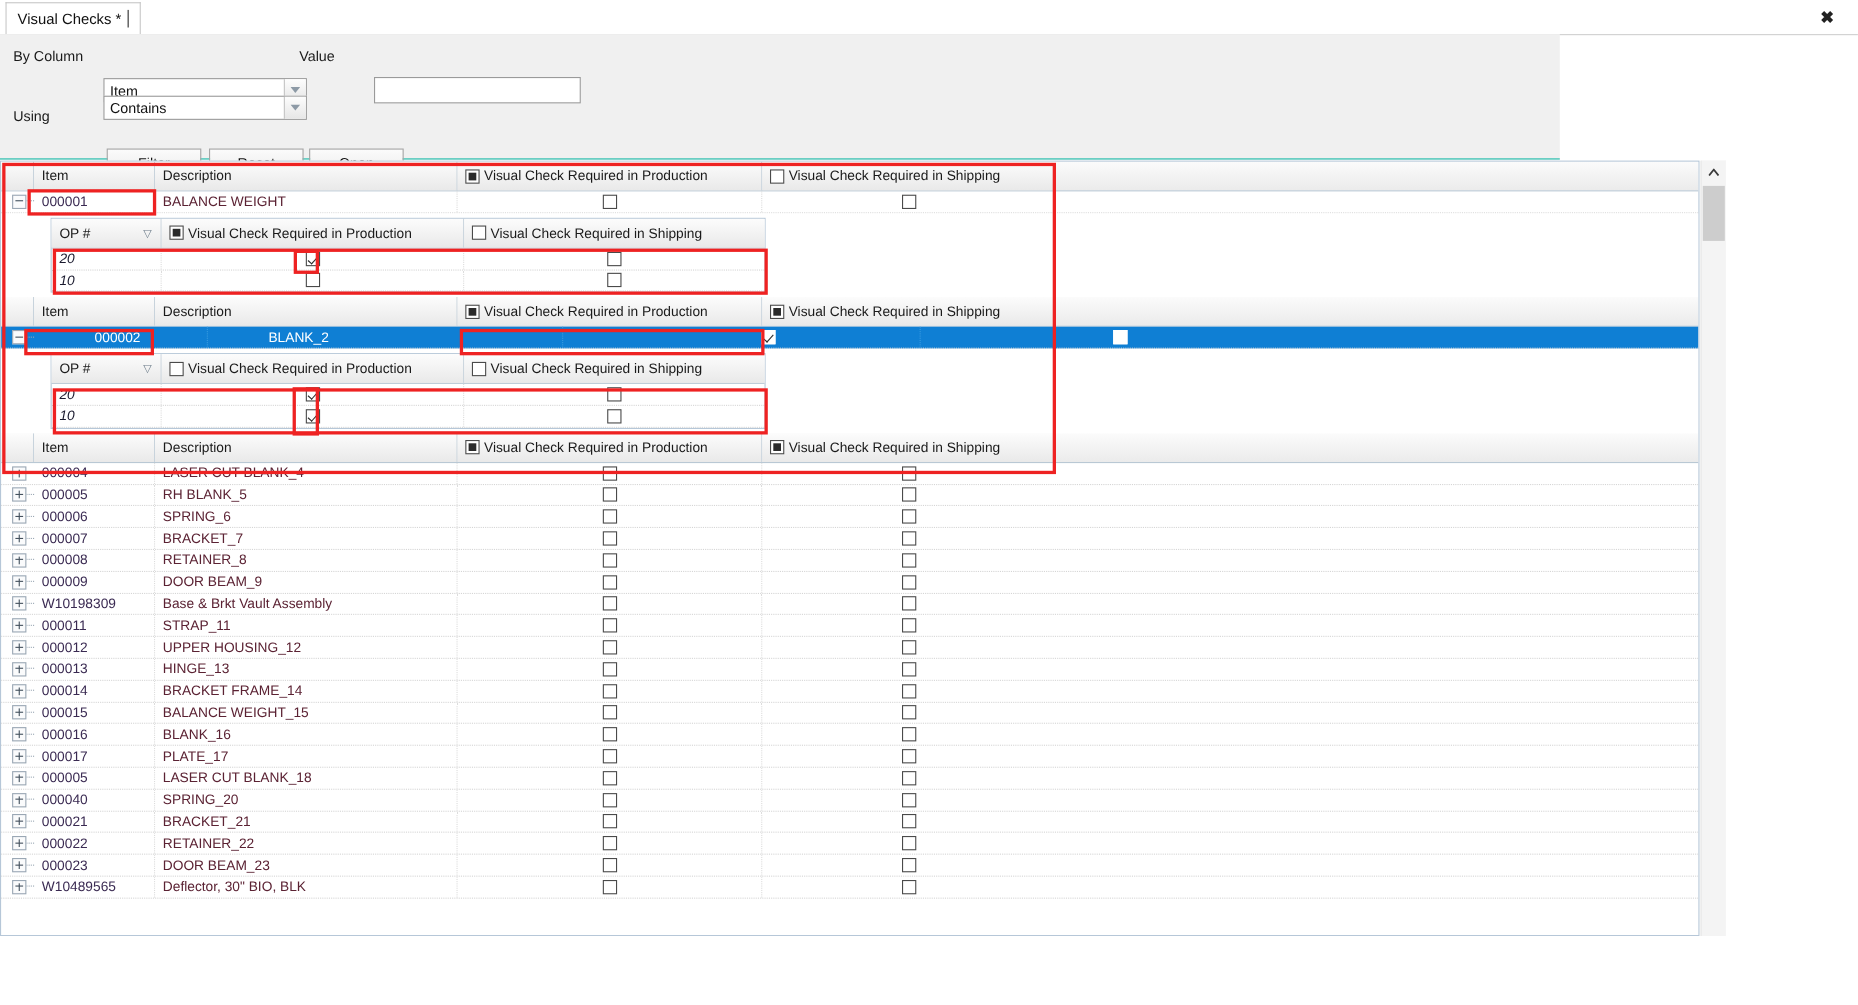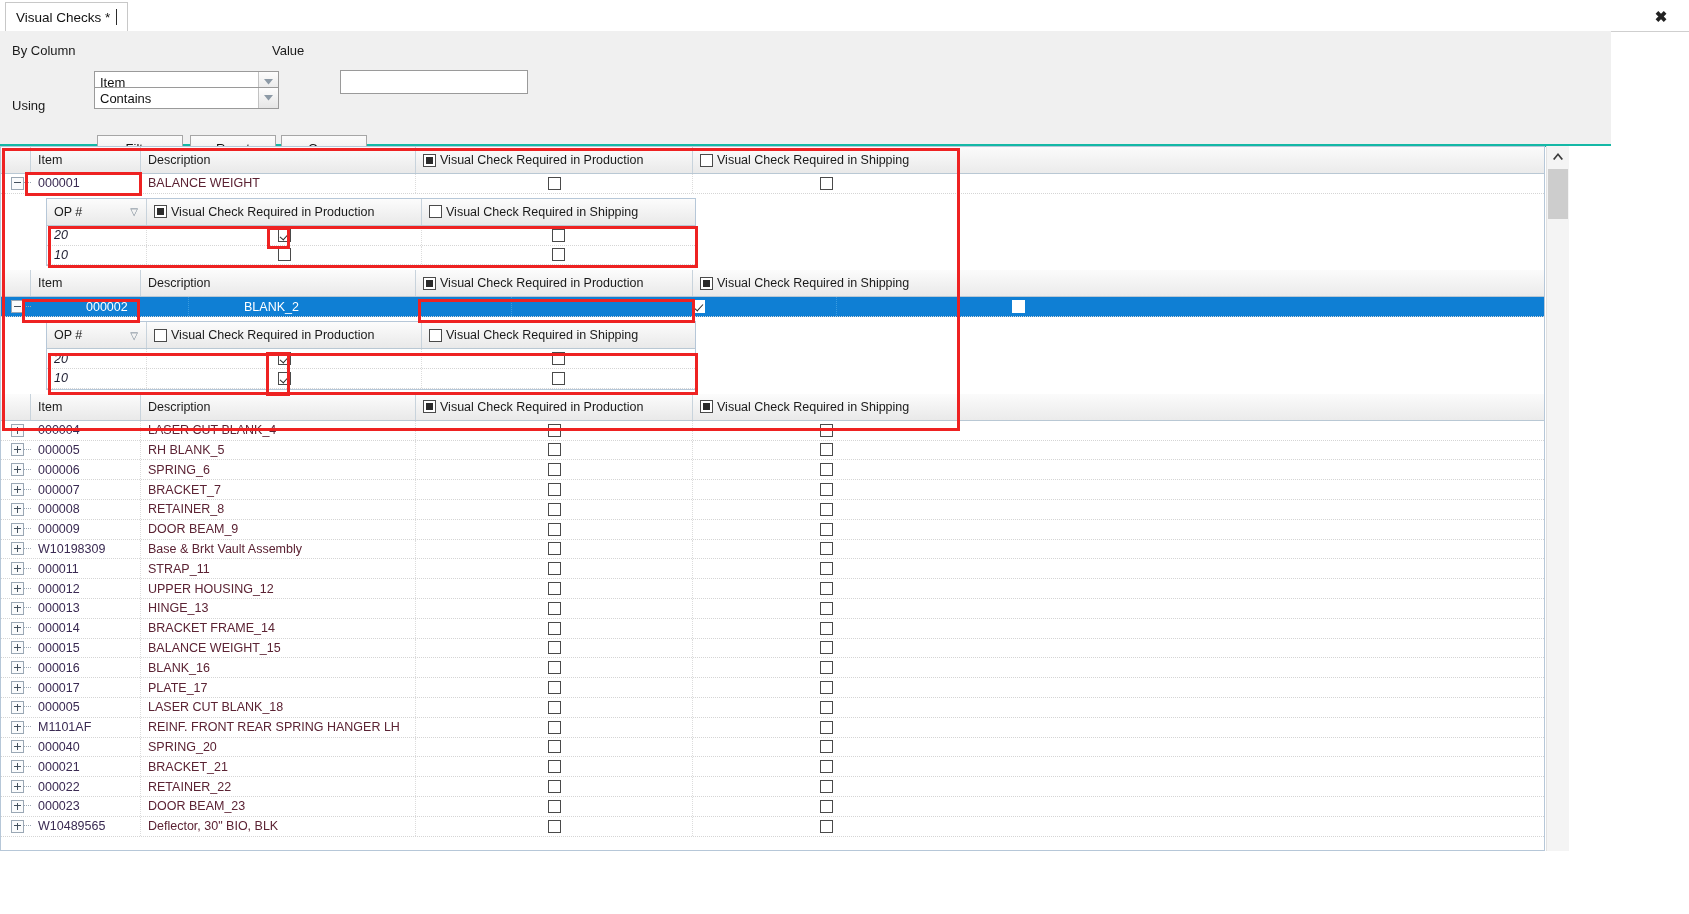--- a/index.html
+++ b/index.html
@@ -35,23 +35,23 @@
   .win-close{
     position:absolute;right:18px;top:6px;
     width:20px;height:20px;
     display:flex;align-items:center;justify-content:center;
     font-size:15px;font-weight:bold;color:#222;
     cursor:pointer;line-height:1;
   }
 
   
   .filterpanel{
-    position:absolute;left:0;top:31px;width:1611px;height:113px;
+    position:absolute;left:0;top:31px;width:1418px;height:113px;
     background:#f0f0f0;
-    border-bottom:3px solid #14b8a6;
+    border-bottom:1px solid #14b8a6;
   }
   .lbl{position:absolute;font-size:13px;color:#1a1a1a;}
   .lbl-bycolumn{left:12px;top:12px;}
   .lbl-using{left:12px;top:43px;margin-top:24px;}
   .lbl-value{left:272px;top:12px;}
 
   .combo{
     position:absolute;height:22px;
     background:#ffffff;border:1px solid #9a9a9a;
     display:flex;align-items:center;
@@ -697,38 +697,20 @@
         <div class="datarow">
           <div class="expwrap">
             <span class="exp plus"></span>
             <span class="dashline"></span>
           </div>
           <div class="cell c-item">
             <span class="itemtxt">000005</span>
           </div>
           <div class="cell c-desc">
             <span class="desctxt">LASER CUT BLANK_18</span>
-          </div>
-          <div class="cell c-prod center">
-            <span class="cb"></span>
-          </div>
-          <div class="cell c-ship center nb">
-            <span class="cb"></span>
-          </div>
-        </div>
-        <div class="datarow">
-          <div class="expwrap">
-            <span class="exp plus"></span>
-            <span class="dashline"></span>
-          </div>
-          <div class="cell c-item">
-            <span class="itemtxt">M1101AF</span>
-          </div>
-          <div class="cell c-desc">
-            <span class="desctxt">REINF. FRONT REAR SPRING HANGER LH</span>
           </div>
           <div class="cell c-prod center">
             <span class="cb"></span>
           </div>
           <div class="cell c-ship center nb">
             <span class="cb"></span>
           </div>
         </div>
         <div class="datarow">
           <div class="expwrap">

